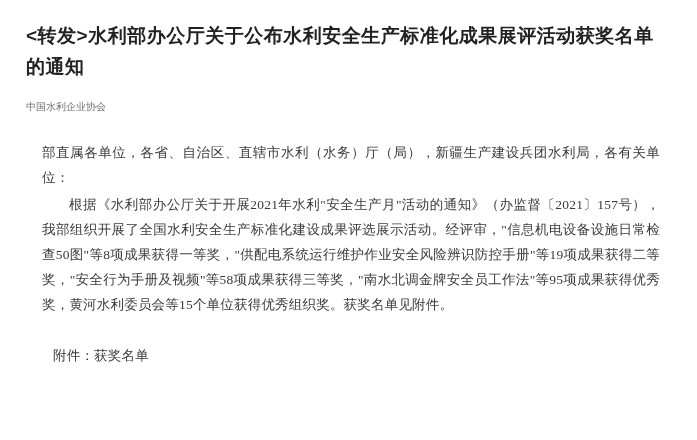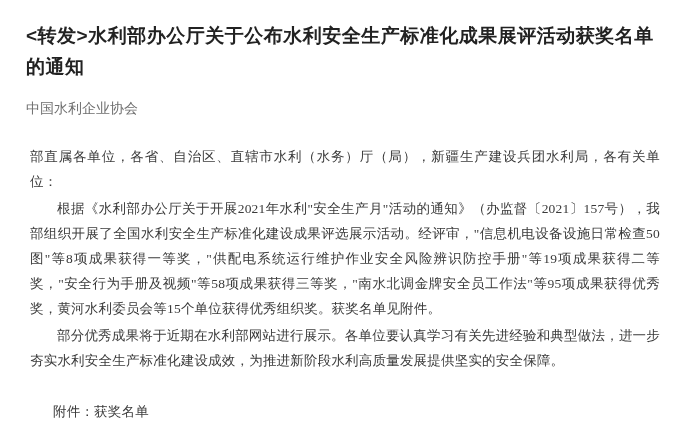--- a/index.html
+++ b/index.html
@@ -29,21 +29,21 @@
     color: #222222;
     letter-spacing: 0.5px;
     margin: 6px 0 0 0;
   }
   .meta-row {
     margin-top: 18px;
     display: flex;
     align-items: center;
     gap: 18px;
     font-family: "Liberation Sans", "DejaVu Sans", sans-serif;
-    font-size: 14px;
+    font-size: 10px;
     color: #777777;
   }
   .meta-source {
     color: #6f6f6f;
   }
   .meta-date {
     color: #8a8a8a;
   }
   .body-block {
     margin-top: 26px;
@@ -55,21 +55,21 @@
   .doc-number {
     text-align: center;
     font-size: 13.5px;
     color: #3a3a3a;
     margin-bottom: 16px;
     letter-spacing: 0.6px;
   }
   .para {
     text-align: justify;
     text-justify: inter-ideograph;
-    margin: 0 0 2px 4px;
+    margin: 0 0 2px 16px;
   }
   .para.indent {
     text-indent: 2em;
   }
   .attachment {
     text-indent: 2em;
     margin-top: 26px;
     font-size: 13.5px;
     color: #3a3a3a;
   }
@@ -83,18 +83,17 @@
 
   <div class="meta-row">
     <span class="meta-source">中国水利企业协会</span>
   </div>
 
   <div class="body-block">
 
 
     <p class="para">部直属各单位，各省、自治区、直辖市水利（水务）厅（局），新疆生产建设兵团水利局，各有关单位：</p>
     <p class="para indent">根据《水利部办公厅关于开展2021年水利"安全生产月"活动的通知》（办监督〔2021〕157号），我部组织开展了全国水利安全生产标准化建设成果评选展示活动。经评审，"信息机电设备设施日常检查50图"等8项成果获得一等奖，"供配电系统运行维护作业安全风险辨识防控手册"等19项成果获得二等奖，"安全行为手册及视频"等58项成果获得三等奖，"南水北调金牌安全员工作法"等95项成果获得优秀奖，黄河水利委员会等15个单位获得优秀组织奖。获奖名单见附件。</p>
-    <p class="para indent">部分优秀成果将于近期在水利部网站进行展示。各单位要认真学习有关先进经验和典型做法，进一步夯实水利安全生产标准化建设成效，为推进新阶段水利高质量发展提供坚实的安全保障。</p>
 
     <div class="attachment">附件：获奖名单</div>
 
   </div>
 </div>
 
 </body></html>

